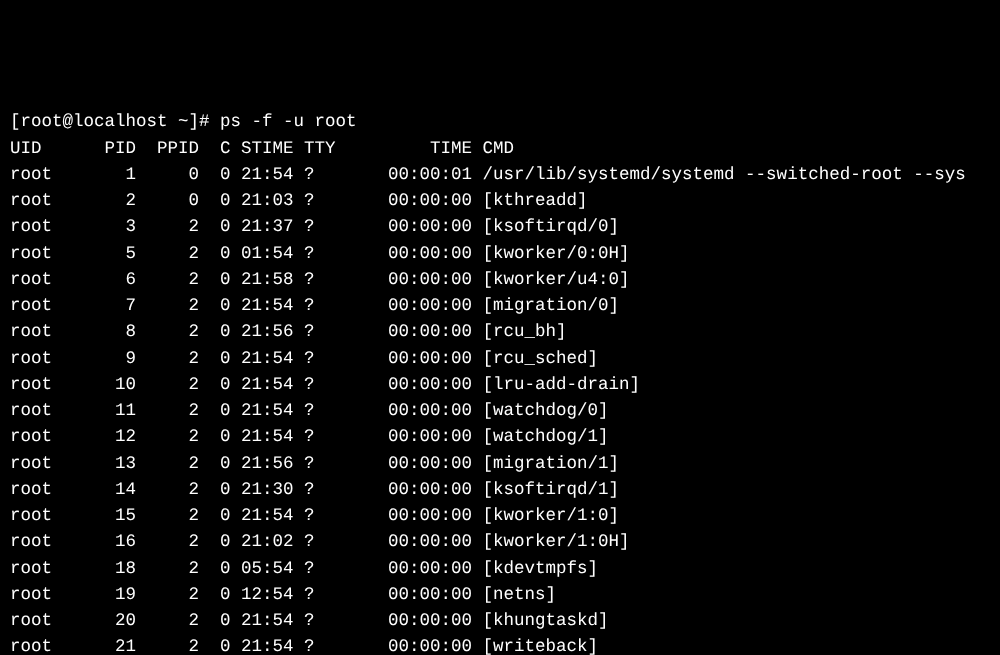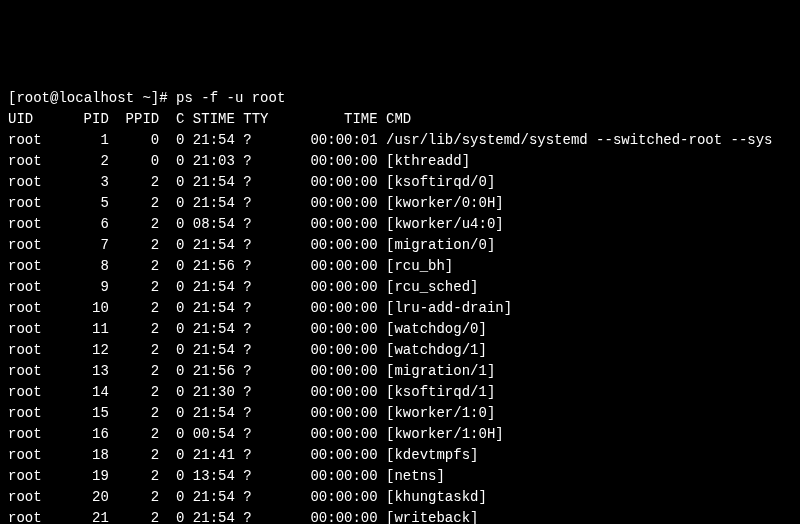--- a/index.html
+++ b/index.html
@@ -35,35 +35,35 @@
   </style>
 </head>
 <body>
 
 
 
 <div class="terminal"><span class="prompt-line"><span>[</span><span>root</span><span>@</span><span>localhost</span> <span>~</span><span>]</span><span>#</span> <span>ps -f -u root</span></span>
 <span class="header-line">UID      PID  PPID  C STIME TTY         TIME CMD</span>
 <div><span class="data-row">root       1     0  0 21:54 ?       00:00:01 /usr/lib/systemd/systemd --switched-root --sys</span>
 <span class="data-row">root       2     0  0 21:03 ?       00:00:00 [kthreadd]</span>
-<span class="data-row">root       3     2  0 21:54 ?       00:00:00 [ksoftirqd/0]</span>
-<span class="data-row">root       5     2  0 21:54 ?       00:00:00 [kworker/0:0H]</span>
-<span class="data-row">root       6     2  0 08:54 ?       00:00:00 [kworker/u4:0]</span>
+<span class="data-row">root       3     2  0 21:37 ?       00:00:00 [ksoftirqd/0]</span>
+<span class="data-row">root       5     2  0 01:54 ?       00:00:00 [kworker/0:0H]</span>
+<span class="data-row">root       6     2  0 21:58 ?       00:00:00 [kworker/u4:0]</span>
 <span class="data-row">root       7     2  0 21:54 ?       00:00:00 [migration/0]</span>
 <span class="data-row">root       8     2  0 21:56 ?       00:00:00 [rcu_bh]</span>
 <span class="data-row">root       9     2  0 21:54 ?       00:00:00 [rcu_sched]</span>
 <span class="data-row">root      10     2  0 21:54 ?       00:00:00 [lru-add-drain]</span>
 <span class="data-row">root      11     2  0 21:54 ?       00:00:00 [watchdog/0]</span>
 <span class="data-row">root      12     2  0 21:54 ?       00:00:00 [watchdog/1]</span>
 <span class="data-row">root      13     2  0 21:56 ?       00:00:00 [migration/1]</span>
 <span class="data-row">root      14     2  0 21:30 ?       00:00:00 [ksoftirqd/1]</span>
 <span class="data-row">root      15     2  0 21:54 ?       00:00:00 [kworker/1:0]</span>
-<span class="data-row">root      16     2  0 00:54 ?       00:00:00 [kworker/1:0H]</span>
-<span class="data-row">root      18     2  0 21:41 ?       00:00:00 [kdevtmpfs]</span>
-<span class="data-row">root      19     2  0 13:54 ?       00:00:00 [netns]</span>
+<span class="data-row">root      16     2  0 21:02 ?       00:00:00 [kworker/1:0H]</span>
+<span class="data-row">root      18     2  0 05:54 ?       00:00:00 [kdevtmpfs]</span>
+<span class="data-row">root      19     2  0 12:54 ?       00:00:00 [netns]</span>
 <span class="data-row">root      20     2  0 21:54 ?       00:00:00 [khungtaskd]</span>
 <span class="data-row">root      21     2  0 21:54 ?       00:00:00 [writeback]</span>
 
 
 
 
 
 </div></div>
 
 

